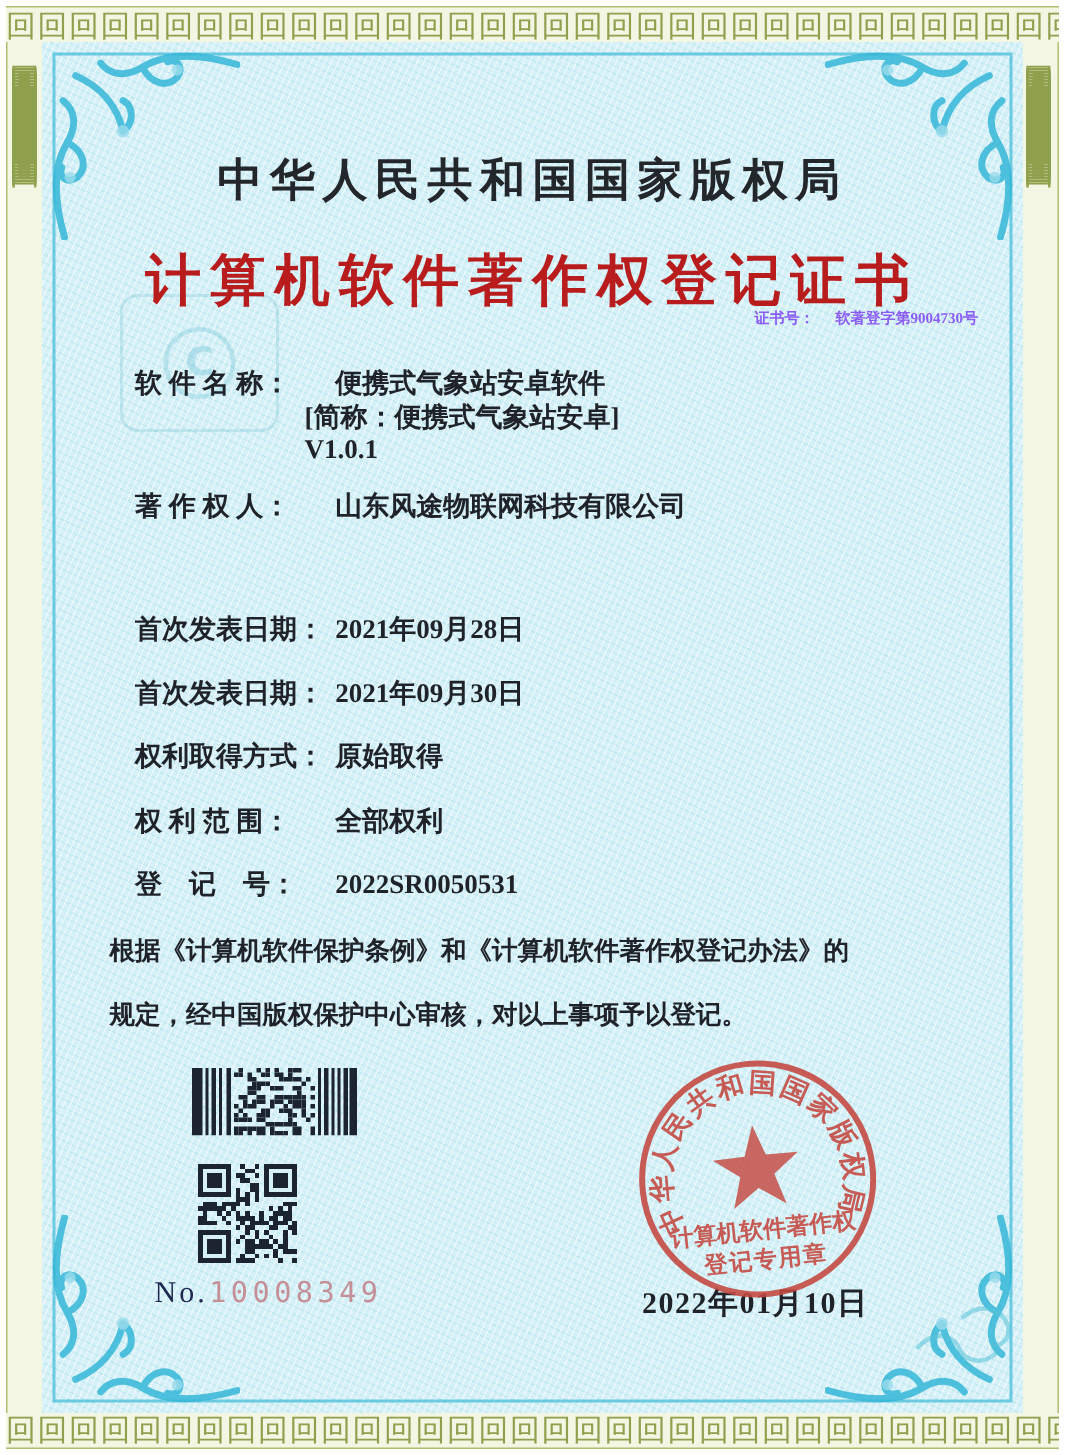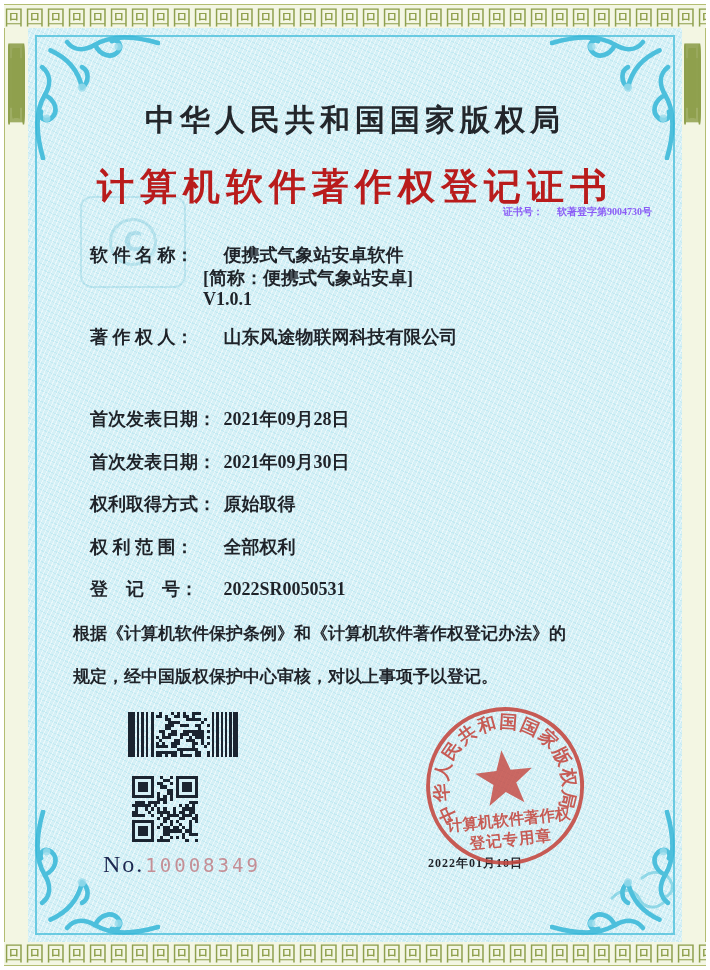--- a/index.html
+++ b/index.html
@@ -56,25 +56,25 @@
   .row .lab{display:inline-block;width:129px;padding-left:16px;}
   .row .val{display:inline-block;}
   .name-extra{position:absolute;left:203px;font-size:18px;font-weight:bold;color:#1f2329;z-index:2;white-space:nowrap;}
   .statement{position:absolute;left:73px;width:578px;font-size:17px;font-weight:600;color:#1f2329;z-index:2;}
   .st1{top:622px;}
   .st2{top:665px;}
   
   .barcode{position:absolute;left:128px;top:712px;z-index:2;}
   .qr{position:absolute;left:132px;top:776px;z-index:2;}
   .serial{position:absolute;left:103px;top:851px;z-index:2;white-space:nowrap;}
-  .serial .pfx{font-size:24px;color:#1d2750;letter-spacing:2px;}
+  .serial .pfx{font-size:20px;color:#1d2750;letter-spacing:2px;}
   .serial .num{font-size:19px;color:#c48f96;font-family:"DejaVu Sans Mono",monospace;letter-spacing:3px;margin-left:1px;}
   
   .seal{position:absolute;left:418px;top:698px;width:174px;height:174px;z-index:3;transform:rotate(-6deg);opacity:.88;}
-  .issue-date{position:absolute;left:428px;top:855px;font-size:12px;font-weight:bold;color:#1f2329;z-index:2;letter-spacing:1px;}
+  .issue-date{position:absolute;left:428px;top:855px;font-size:20px;font-weight:bold;color:#1f2329;z-index:2;letter-spacing:1px;}
   .wave{position:absolute;left:602px;top:838px;z-index:1;opacity:.55;}
 </style>
 </head>
 <body>
 
 <div class="page">
 
   <svg width="0" height="0" style="position:absolute" aria-hidden="true">
     <defs>
       <symbol id="corner-flourish" viewBox="0 0 140 140">

